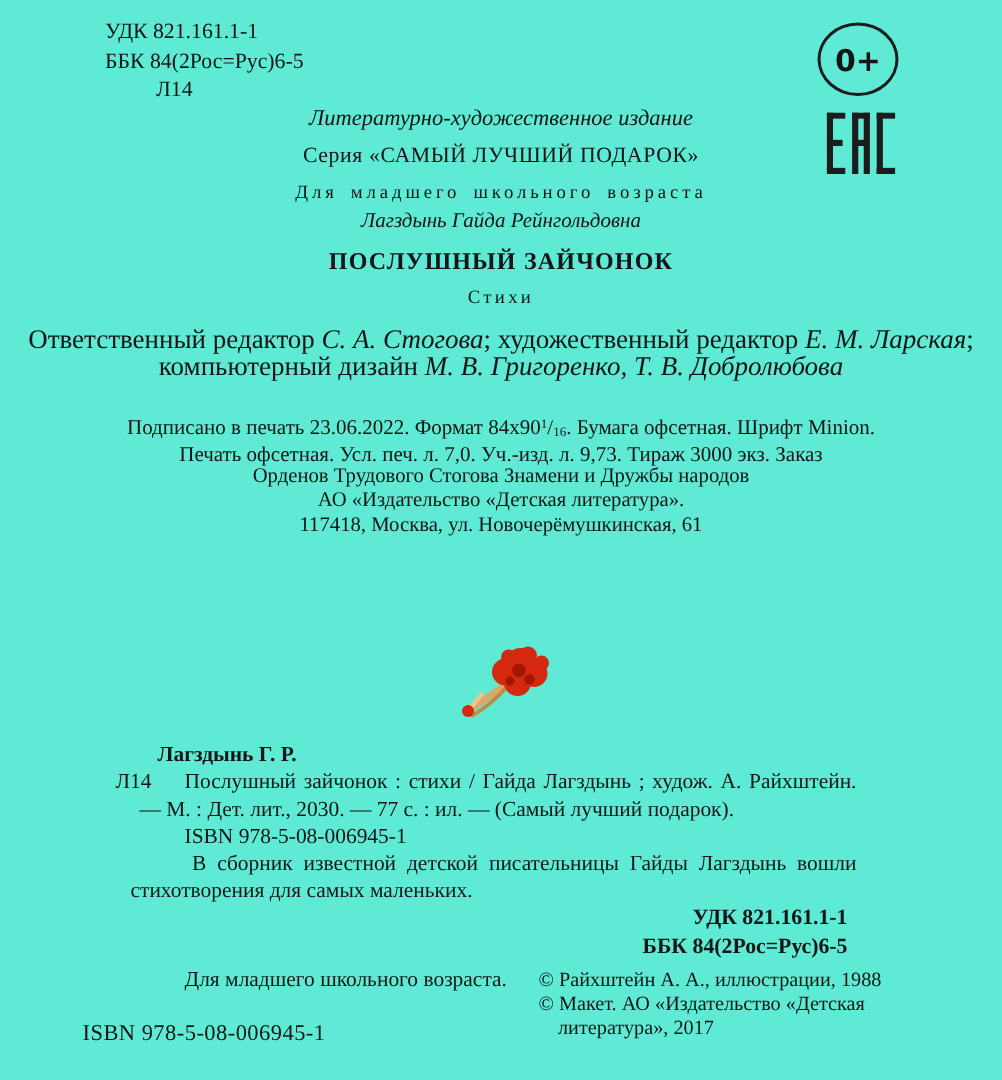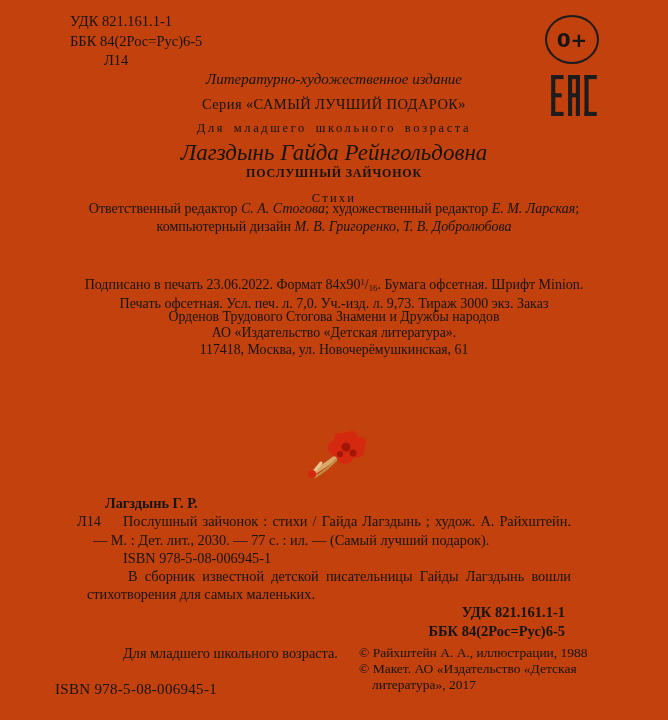--- a/index.html
+++ b/index.html
@@ -1,18 +1,18 @@
 <!DOCTYPE html>
 <html><head>
 <meta charset="utf-8">
 <style>
   html,body { margin:0; padding:0; background:#e8e8e8; }
   .page {
     position:relative; width:668px; height:720px; margin:0 auto;
-    background:#c2410c; color:#151515;
+    background:#5eead4; color:#151515;
     font-family:"Liberation Serif", serif; overflow:hidden;
   }
   .abs { position:absolute; }
   .center { left:0; right:0; text-align:center; }
 
   
   .codes-top { left:70px; top:12px; font-size:14.5px; line-height:19.5px; }
   .codes-top .indent { padding-left:34px; }
 
   
@@ -21,25 +21,25 @@
     border:2.5px solid #1c1c1c; border-radius:50%;
     display:flex; align-items:center; justify-content:center;
     font-family:"DejaVu Sans", sans-serif; font-weight:bold; font-size:20px;
   }
   .eac { left:551px; top:75px; width:46px; height:41px; }
 
   
   .edition-type { top:71px;  font-style:italic; font-size:15px; }
   .series       { top:96px;  font-size:14.5px; letter-spacing:0.4px; }
   .audience     { top:121px; font-size:12.5px; letter-spacing:2.6px; word-spacing:3px; }
-  .book-author  { top:140px; font-style:italic; font-size:23px; }
-  .book-title   { top:166px; font-weight:bold; font-size:12px; letter-spacing:0.8px; }
+  .book-author  { top:140px; font-style:italic; font-size:14px; }
+  .book-title   { top:166px; font-weight:bold; font-size:16px; letter-spacing:0.8px; }
   .genre        { top:191px; font-size:12.5px; letter-spacing:2.2px; }
 
-  .staff     { top:200px; font-size:14px;   line-height:17.5px; }
+  .staff     { top:218px; font-size:18px;   line-height:17.5px; }
   .staff i   { font-style:italic; }
   .print-info{ top:274px; font-size:14px;   line-height:16.5px; }
   .print-info sup { font-size:0.62em; vertical-align:0.5em;  }
   .print-info sub { font-size:0.62em; vertical-align:-0.15em; }
   .publisher { top:309px; font-size:13.8px; line-height:16.3px; }
 
   .flower { left:303px; top:428px; width:70px; height:55px; }
 
   
   .card { left:75px; top:494px; width:496px; font-size:14.3px; line-height:18.3px; }

